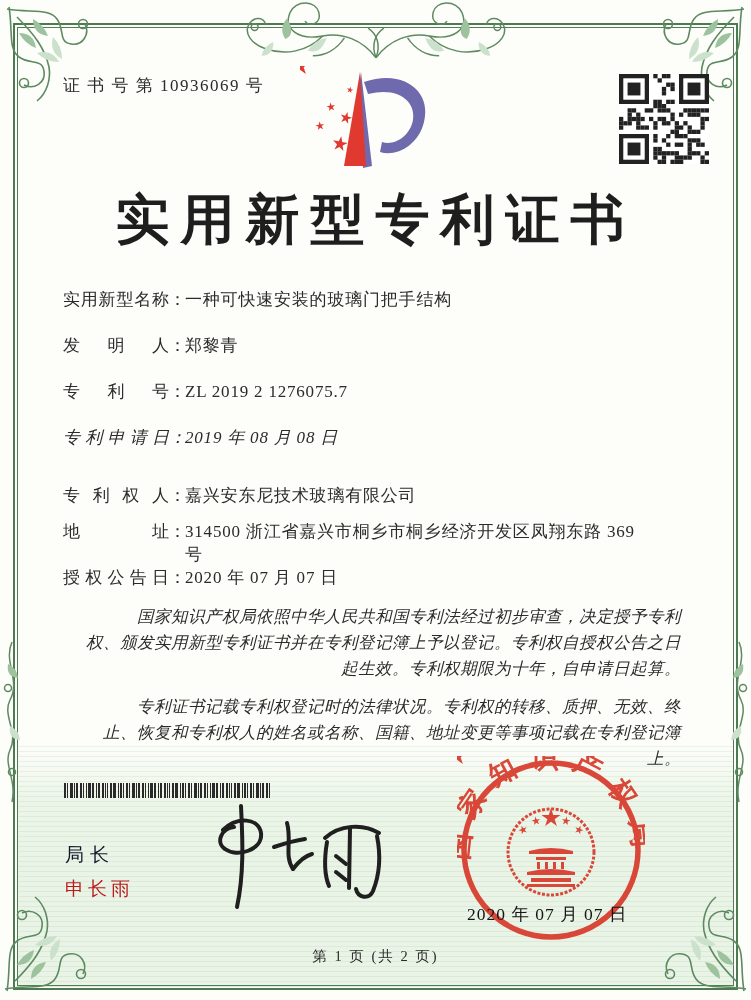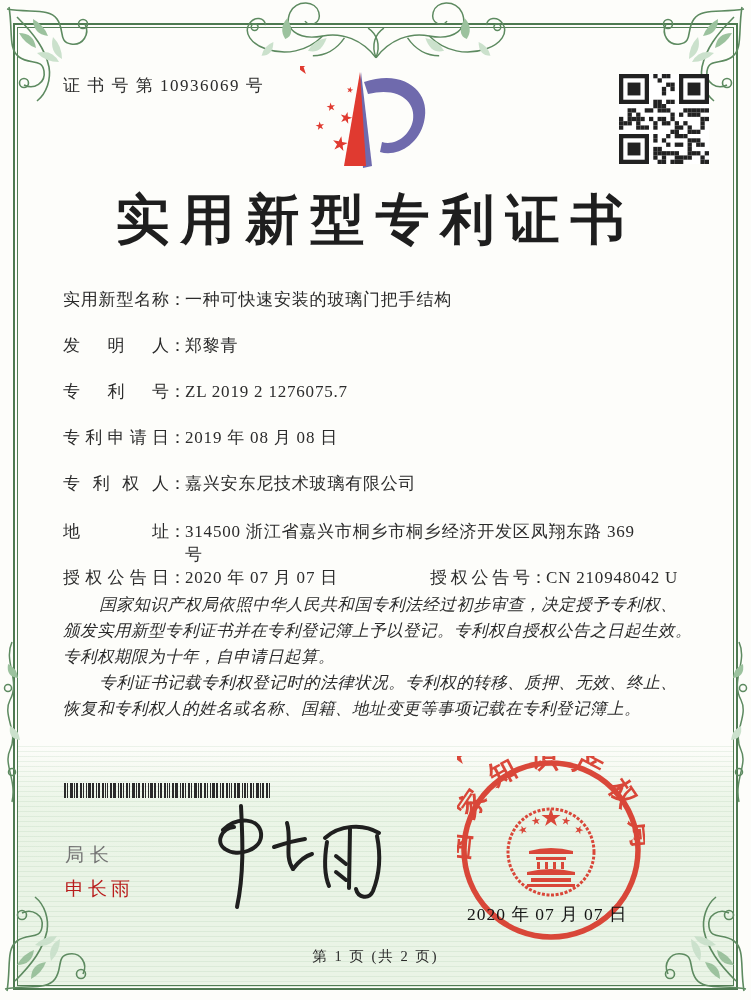--- a/index.html
+++ b/index.html
@@ -26,24 +26,24 @@
 
   .fields{left:63px;top:288px;width:632px;font-size:17px;line-height:23px;}
   .frow{position:absolute;left:0;white-space:nowrap;}
   .flabel{display:inline-block;width:106px;text-align:justify;text-align-last:justify;vertical-align:top;}
   .fcolon{display:inline-block;width:16px;vertical-align:top;}
   .fvalue{display:inline-block;vertical-align:top;white-space:pre-line;max-width:495px;letter-spacing:.8px;}
   .pair2{position:absolute;left:367px;top:0;white-space:nowrap;}
   .flabel2{display:inline-block;width:100px;text-align:justify;text-align-last:justify;vertical-align:top;}
 
   .paras{left:63px;top:592px;width:630px;font-size:16.5px;line-height:26px;font-style:italic;}
-  .paras p{margin:0;text-indent:2.2em;letter-spacing:.5px;}
+  .paras p{margin:12px;text-indent:2.2em;letter-spacing:.5px;text-align:right;}
 
   .barcode{left:64px;top:783px;width:212px;height:15px;}
-  .signer-title{left:65px;top:842px;font-size:19px;letter-spacing:6px;color:#737373;}
+  .signer-title{left:65px;top:842px;font-size:19px;letter-spacing:6px;color:#0f172a;}
   .signer-name{left:65px;top:876px;font-size:19px;letter-spacing:4px;color:#b91c1c;}
   .signature{left:185px;top:798px;width:218px;height:112px;}
 
   .seal{left:457px;top:756px;width:188px;height:188px;opacity:.92;}
   .seal-date{left:467px;top:902px;font-size:17.5px;letter-spacing:1px;color:#151515;z-index:5;}
   .footer{left:0;right:0;top:947px;text-align:center;font-size:14.5px;letter-spacing:2px;}
 
   .orn{position:absolute;pointer-events:none;}
 </style>
 </head>
@@ -252,35 +252,32 @@
   <div class="abs fields">
     <div class="frow" style="top:0;">
       <span class="flabel">实用新型名称</span><span class="fcolon">：</span><span class="fvalue">一种可快速安装的玻璃门把手结构</span>
     </div>
     <div class="frow" style="top:46px;">
       <span class="flabel">发明人</span><span class="fcolon">：</span><span class="fvalue">郑黎青</span>
     </div>
     <div class="frow" style="top:92px;">
       <span class="flabel">专利号</span><span class="fcolon">：</span><span class="fvalue">ZL 2019 2 1276075.7</span>
     </div>
-    <div class="frow" style="top:138px;">
+    <div class="frow" style="top:138px;font-style:italic;">
       <span class="flabel">专利申请日</span><span class="fcolon">：</span><span class="fvalue">2019 年 08 月 08 日</span>
     </div>
-    <div class="frow" style="top:184px;">
+    <div class="frow" style="top:196px;">
       <span class="flabel">专利权人</span><span class="fcolon">：</span><span class="fvalue">嘉兴安东尼技术玻璃有限公司</span>
     </div>
     <div class="frow" style="top:232px;white-space:normal;">
       <span class="flabel">地址</span><span class="fcolon">：</span><span class="fvalue">314500 浙江省嘉兴市桐乡市桐乡经济开发区凤翔东路 369
 号</span>
     </div>
     <div class="frow" style="top:278px;">
       <span class="flabel">授权公告日</span><span class="fcolon">：</span><span class="fvalue">2020 年 07 月 07 日</span>
-      <span class="pair2">
-        <span class="flabel2">授权公告号</span><span class="fcolon">：</span><span class="fvalue">CN 210948042 U</span>
-      </span>
     </div>
   </div>
 
   <div class="abs paras">
     <p>国家知识产权局依照中华人民共和国专利法经过初步审查，决定授予专利权、颁发实用新型专利证书并在专利登记簿上予以登记。专利权自授权公告之日起生效。专利权期限为十年，自申请日起算。</p>
     <p>专利证书记载专利权登记时的法律状况。专利权的转移、质押、无效、终止、恢复和专利权人的姓名或名称、国籍、地址变更等事项记载在专利登记簿上。</p>
   </div>
 
   <svg class="abs barcode" viewBox="0 0 212 15" preserveAspectRatio="none">
     <g id="barcode-bars" fill="#2a2a2a">

